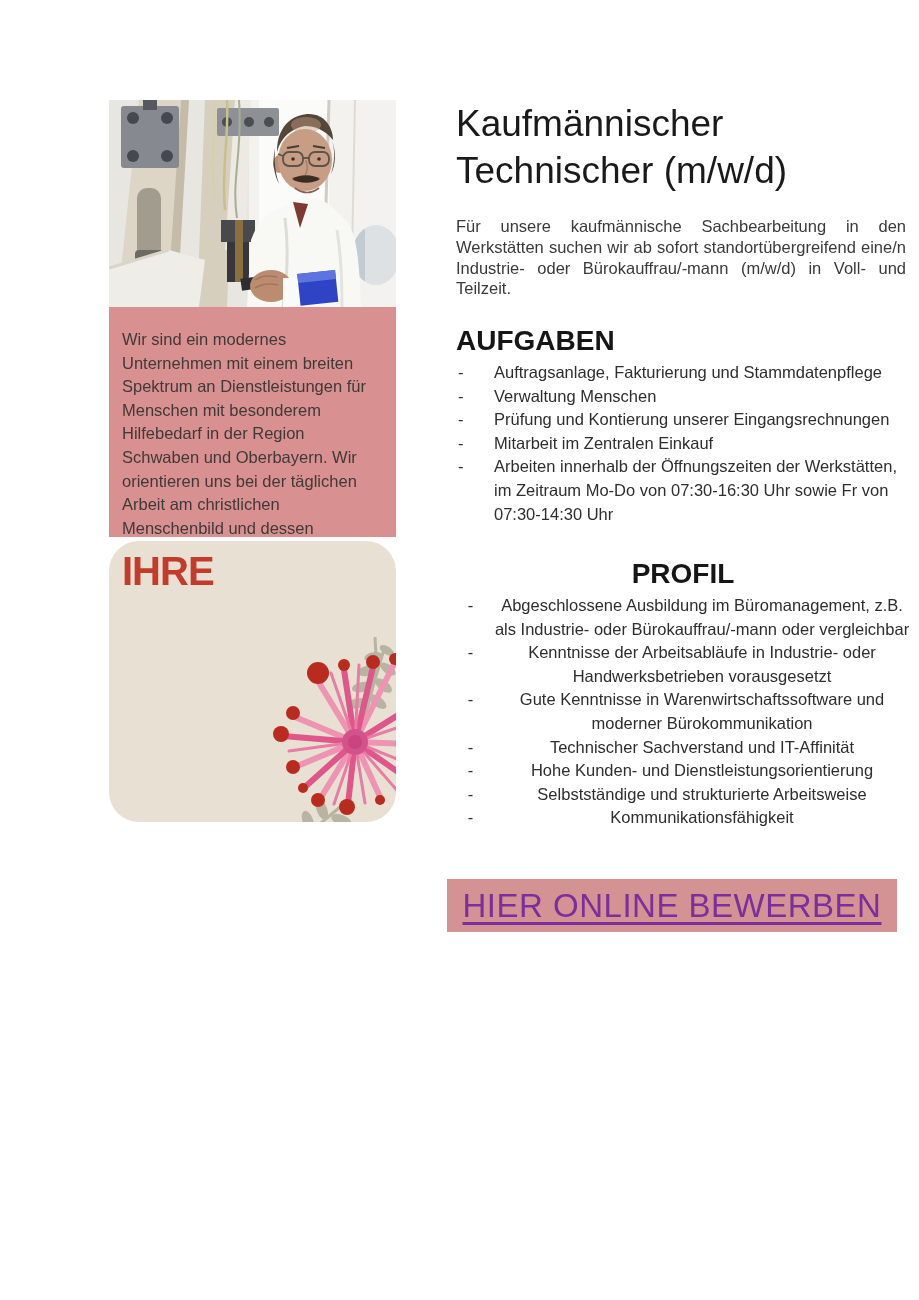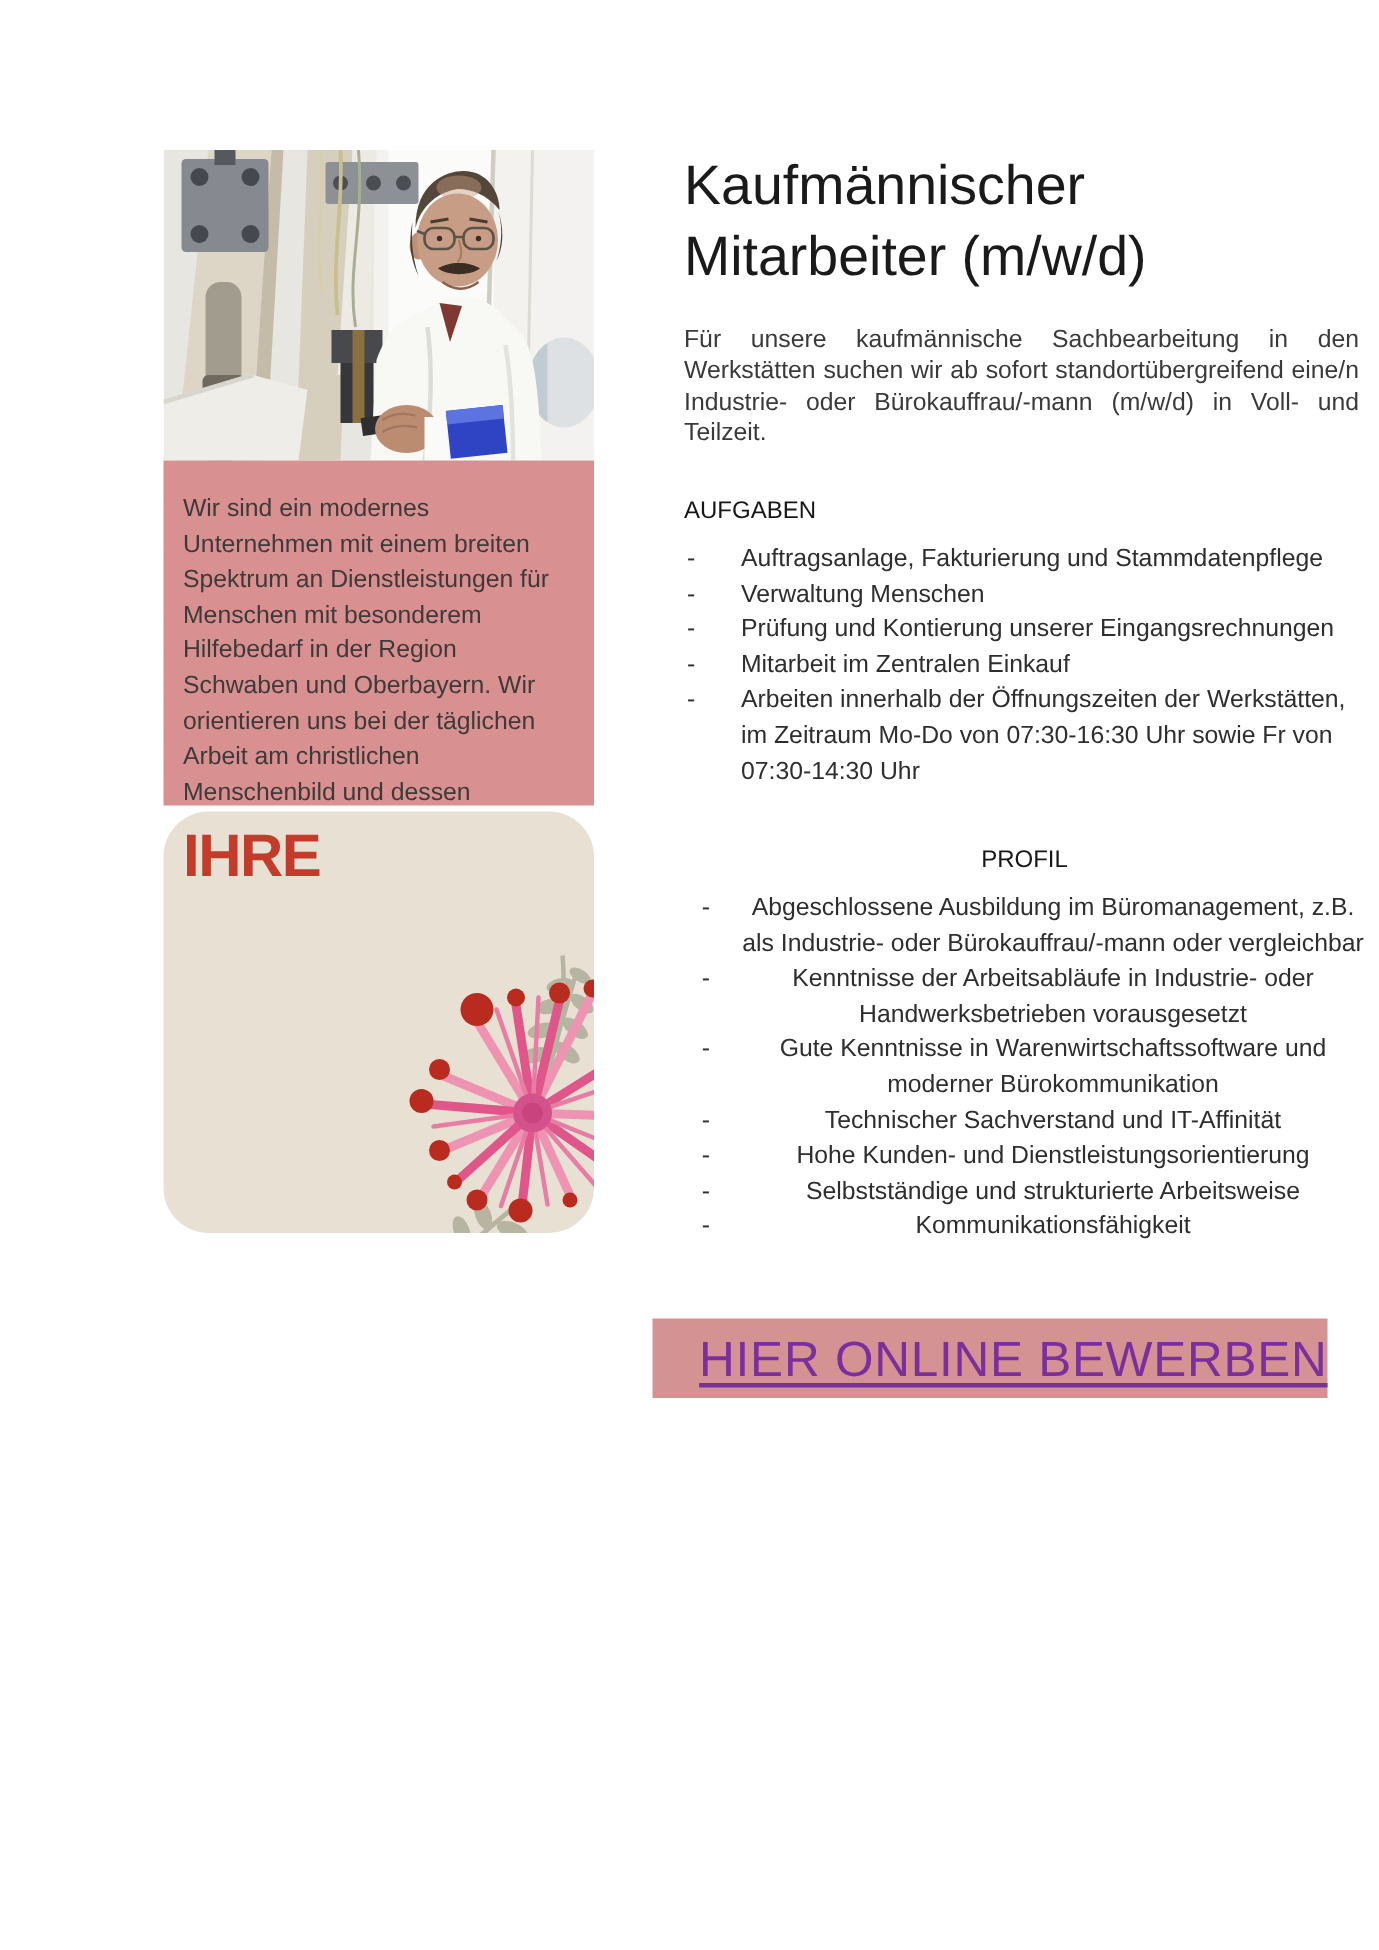--- a/index.html
+++ b/index.html
@@ -23,27 +23,27 @@
 
   
   .main{position:absolute;left:456px;top:100px;width:454px;}
   .job-title{margin:0;font-weight:400;font-size:37px;line-height:47px;color:#1a1a1a;}
   .job-title span{display:block;}
   .intro{margin:22px 4px 0 0;font-size:16.5px;line-height:20.8px;color:#3a3a3a;text-align:justify;}
 
   .sec{position:absolute;left:0;width:454px;}
   .sec-aufgaben{top:228px;}
   .sec-profil{top:461px;text-align:center;}
-  .sec h2{margin:0 0 8px 0;font-size:16px;line-height:25px;font-weight:normal;color:#161616;}
+  .sec h2{margin:0 0 8px 0;font-size:28px;line-height:25px;font-weight:bold;color:#161616;}
   .li{display:flex;font-size:16.5px;line-height:23.6px;color:#2e2e2e;}
   .li .marker{flex:none;width:27px;padding-left:2px;box-sizing:border-box;}
   .li .li-text{flex:1;margin-left:11px;}
 
-  .apply-bar{position:absolute;left:435px;top:879px;width:450px;height:53px;
-    background:var(--button-bg,#d59292);display:flex;align-items:center;justify-content:flex-end;cursor:pointer;}
+  .apply-bar{position:absolute;left:447px;top:879px;width:450px;height:53px;
+    background:var(--button-bg,#d59292);display:flex;align-items:center;justify-content:center;cursor:pointer;}
   .apply-bar a{color:var(--button-text,#7b2f9e);font-size:33px;letter-spacing:0.5px;
     text-decoration:underline;text-decoration-thickness:3px;text-underline-offset:5px;}
 </style>
 </head>
 <body>
 
 <div class="page">
 
   <div class="photo">
     <svg width="287" height="207" viewBox="0 0 287 207" xmlns="http://www.w3.org/2000/svg">
@@ -196,21 +196,21 @@
         <circle cx="238" cy="266" r="8"></circle>
           <circle cx="271" cy="259" r="5"></circle>
           <circle cx="299" cy="264" r="4"></circle>
       </g>
     </svg>
   </div>
 
   <div class="main">
     <h1 class="job-title">
       <span>Kaufmännischer</span>
-      <span>Mitarbeiter (m/w/d)</span>
+      <span>Technischer (m/w/d)</span>
     </h1>
     <p class="intro">Für unsere kaufmännische Sachbearbeitung in den Werkstätten suchen wir ab sofort standortübergreifend eine/n Industrie- oder Bürokauffrau/-mann (m/w/d) in Voll- und Teilzeit.</p>
 
     <div class="sec sec-aufgaben">
       <h2>AUFGABEN</h2>
       <div class="li">
         <span class="marker">-</span>
         <span class="li-text">Auftragsanlage, Fakturierung und Stammdatenpflege</span>
       </div>
       <div class="li">

